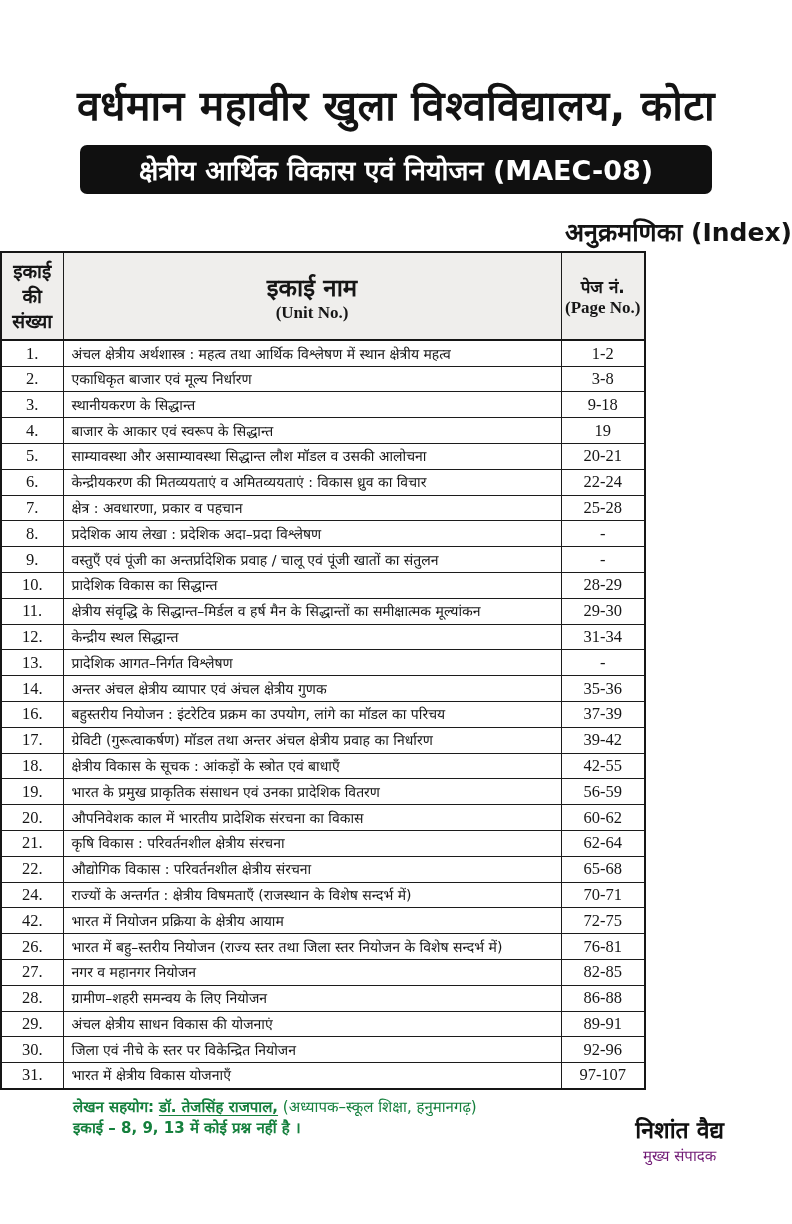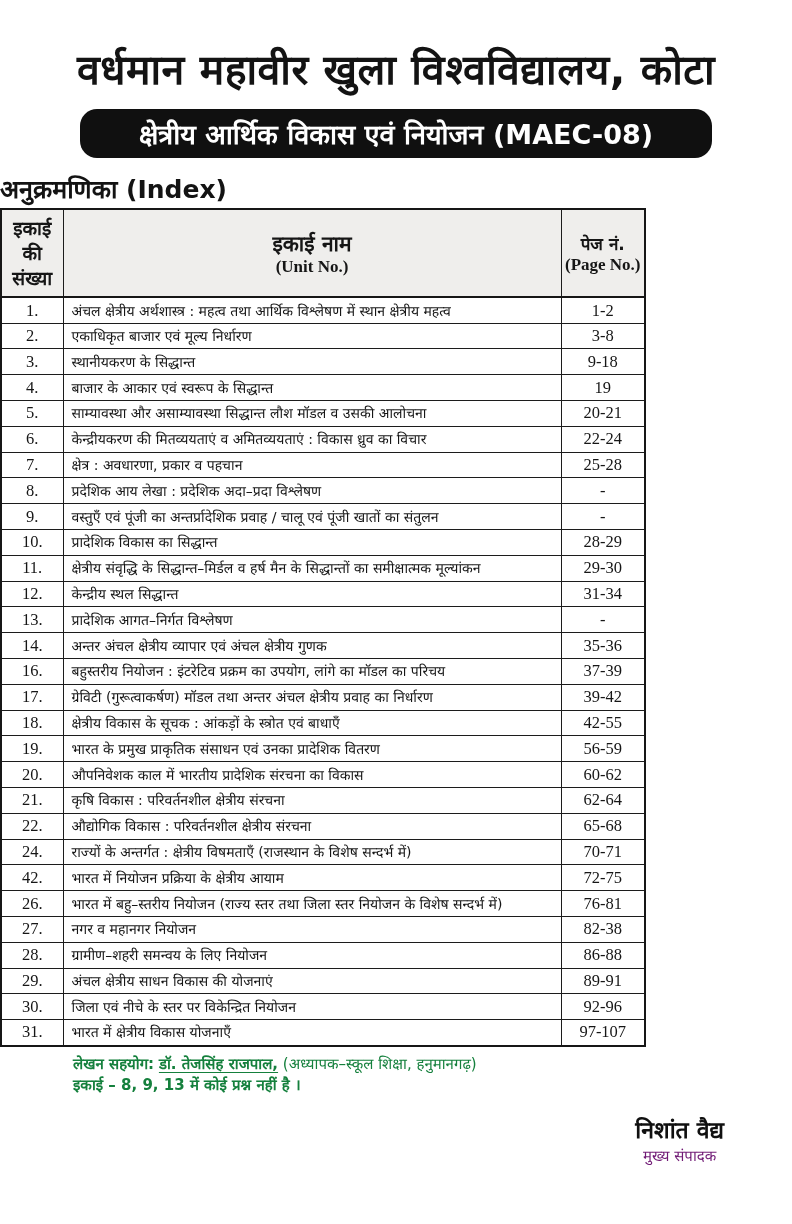--- a/index.html
+++ b/index.html
@@ -4,69 +4,69 @@
 <style>
   * { margin:0; padding:0; box-sizing:border-box; }
   html,body { background:#ffffff; }
   .page {
     position:relative;
     width:792px; height:1224px;
     background:#ffffff;
     color:#161616;
     font-family:"DejaVu Sans", sans-serif;
     overflow:hidden;
-    padding-top:42px;
+    padding-top:78px;
   }
   
   .university-title {
     text-align:center;
     font-size:41px;
     font-weight:bold;
     line-height:1.4;
     letter-spacing:0.5px;
     color:#131313;
   }
   .course-banner {
     width:632px;
     height:49px;
     margin:10px auto 0 auto;
     background:#101010;
     color:#ffffff;
-    border-radius:17px;
+    border-radius:7px;
     display:flex;
     align-items:center;
     justify-content:center;
     font-size:27px;
     font-weight:bold;
   }
   .index-heading {
-    text-align:left;
+    text-align:right;
     font-size:25px;
     font-weight:bold;
-    margin:13px 0 3px 0;
+    margin:20px 0 3px 0;
     color:#131313;
   }
   
   table.index-table {
     width:644px;
     border-collapse:collapse;
     table-layout:fixed;
     border:2.5px solid #161616;
   }
   .index-table th, .index-table td {
     border:1.5px solid #1c1c1c;
     vertical-align:middle;
   }
   .index-table thead th {
     background:#efeeec;
     height:88px;
     border-bottom:2px solid #161616;
   }
   .th-unitno { font-size:19px; font-weight:bold; line-height:1.3; text-align:center; }
-  .th-name-hi { font-size:21px; font-weight:bold; text-align:center; }
+  .th-name-hi { font-size:24px; font-weight:bold; text-align:center; }
   .th-name-en, .th-page-en {
     font-family:"Liberation Serif", serif;
     font-size:17px; font-weight:bold; text-align:center;
   }
   .th-page-hi { font-size:17px; font-weight:bold; text-align:center; }
   .index-table tbody tr { height:25.8px; }
   td.c-no, td.c-page {
     text-align:center;
     font-family:"Liberation Serif", serif;
     font-size:16.5px;
@@ -279,21 +279,21 @@
 
     <tr>
       <td class="c-no">26.</td>
       <td class="c-name">भारत में बहु–स्तरीय नियोजन (राज्य स्तर तथा जिला स्तर नियोजन के विशेष सन्दर्भ में)</td>
       <td class="c-page">76-81</td>
     </tr>
 
     <tr>
       <td class="c-no">27.</td>
       <td class="c-name">नगर व महानगर नियोजन</td>
-      <td class="c-page">82-38</td>
+      <td class="c-page">82-85</td>
     </tr>
 
     <tr>
       <td class="c-no">28.</td>
       <td class="c-name">ग्रामीण–शहरी समन्वय के लिए नियोजन</td>
       <td class="c-page">86-88</td>
     </tr>
 
     <tr>
       <td class="c-no">29.</td>

